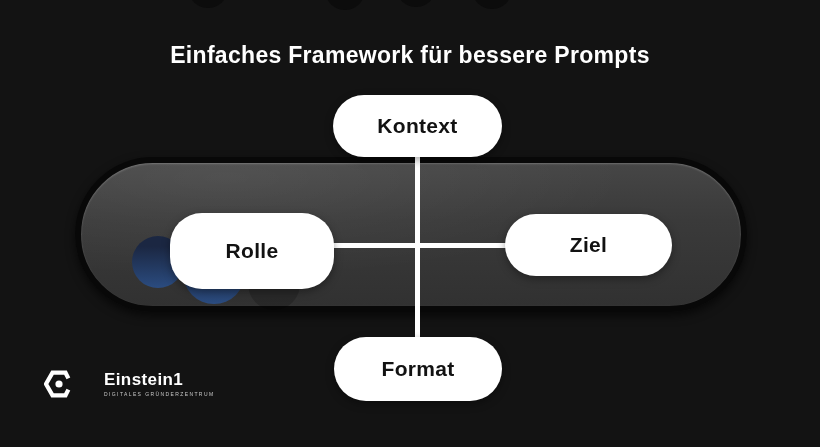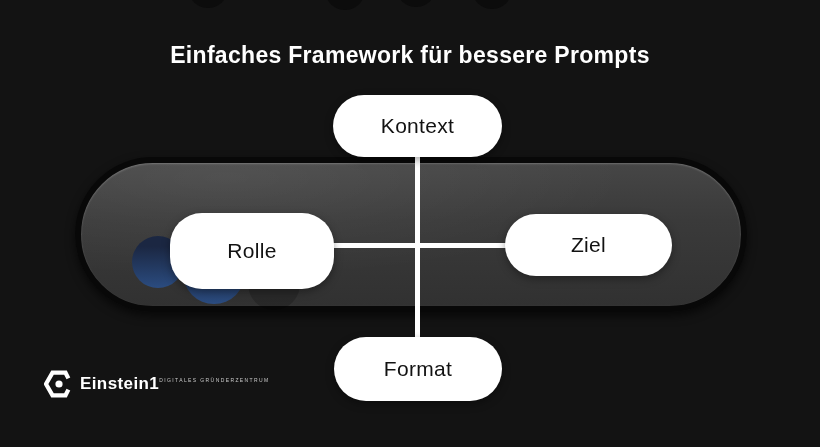--- a/index.html
+++ b/index.html
@@ -78,38 +78,38 @@
   }
 
   .node {
     position: absolute;
     background: var(--node-fill, #ffffff);
     color: var(--node-text, #121212);
     display: flex;
     align-items: center;
     justify-content: center;
     font-size: 21px;
-    font-weight: 400;
+    font-weight: 700;
     letter-spacing: 0.3px;
     box-shadow: 0 3px 8px rgba(0,0,0,0.35);
   }
   .node.top    { left: 333px; top:  95px; width: 169px; height: 62px; border-radius: 31px; }
   .node.left   { left: 170px; top: 213px; width: 164px; height: 76px; border-radius: 32px; }
   .node.right  { left: 505px; top: 214px; width: 167px; height: 62px; border-radius: 31px; }
   .node.bottom { left: 334px; top: 337px; width: 168px; height: 64px; border-radius: 32px; }
 
   .logo {
     position: absolute;
     left: 44px;
     top: 369px;
     display: flex;
     align-items: center;
     gap: 6px;
   }
-  .logo-text { display: flex; flex-direction: row; }
+  .logo-text { display: flex; flex-direction: column; margin-left: 24px; }
   .logo-name {
     color: #ffffff;
     font-size: 17px;
     font-weight: 700;
     letter-spacing: 0.4px;
     line-height: 1.1;
   }
   .logo-tagline {
     color: #c8c8c8;
     font-size: 5px;

